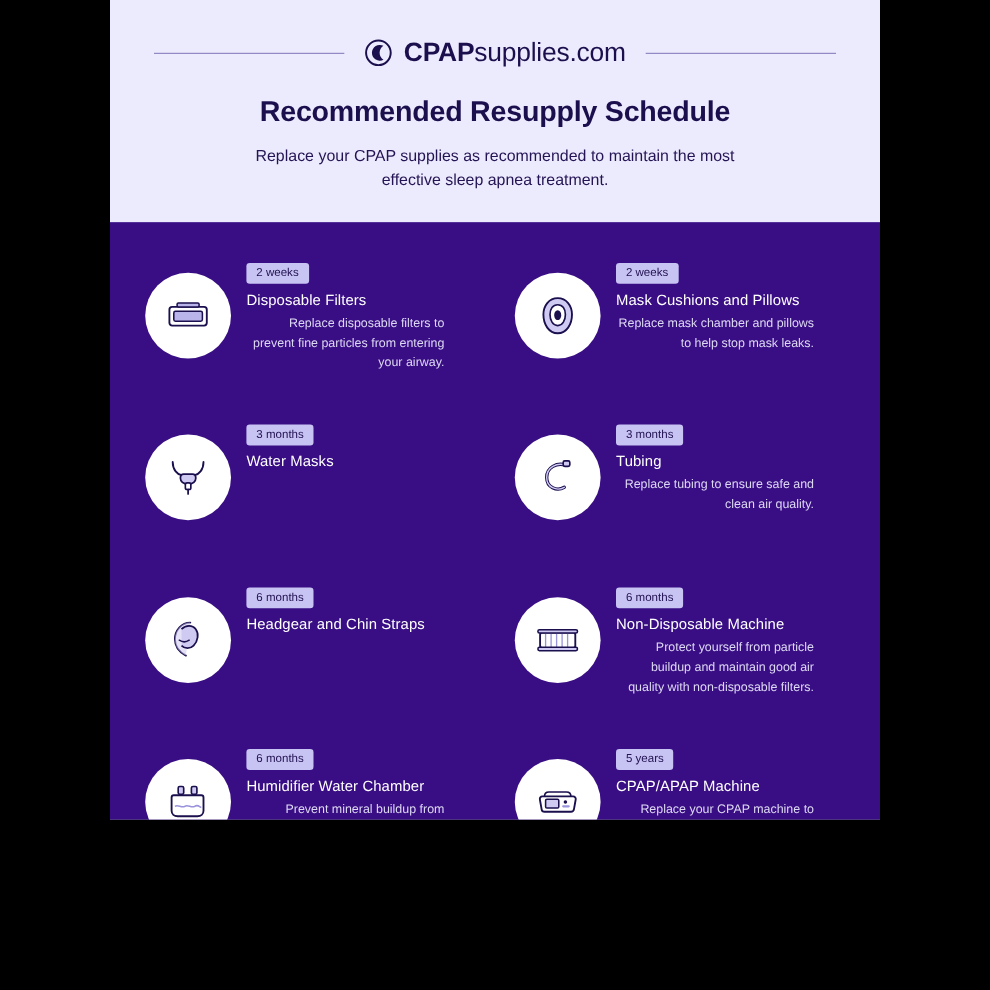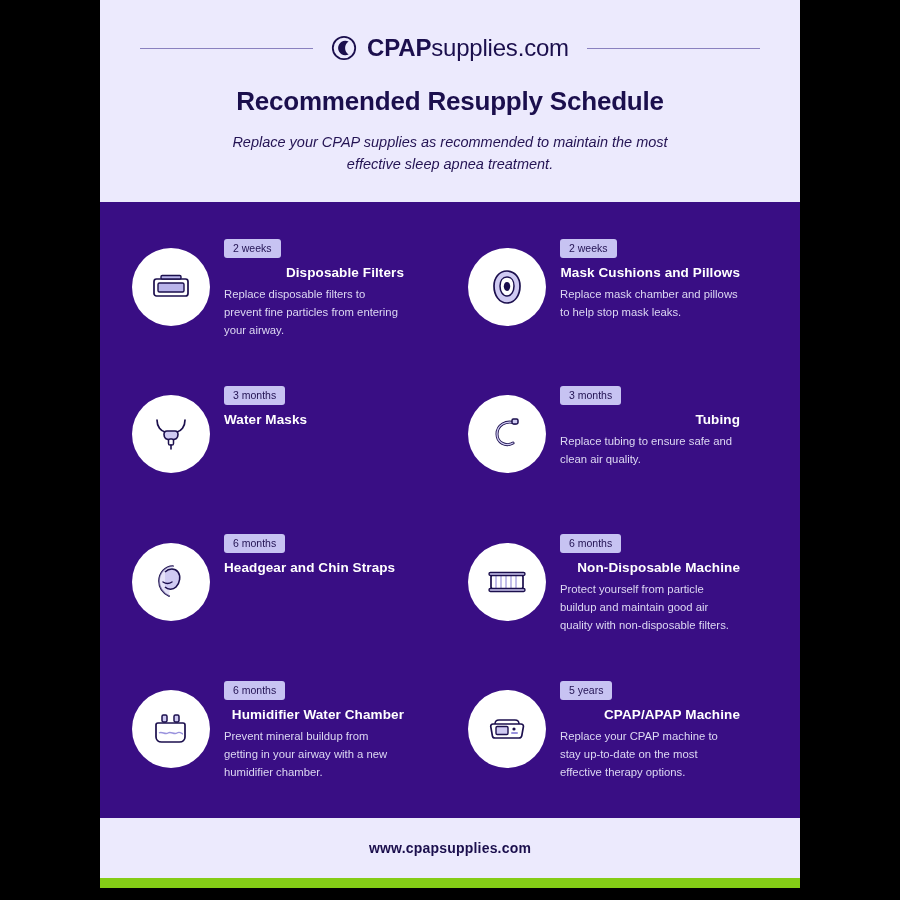--- a/index.html
+++ b/index.html
@@ -11,22 +11,22 @@
     width: 900px;
     height: 900px;
     overflow: hidden;
     font-family: "Liberation Sans", sans-serif;
   }
   .page {
     position: absolute;
     left: 100px;
     top: 0;
     width: 700px;
-    height: 888px;
-    background: #84cc16;
+    height: 745px;
+    background: #c4b5fd;
     overflow: hidden;
   }
 
   
   .header {
     background: #eceafd;
     padding: 34px 40px 26px 40px;
     box-sizing: border-box;
   }
   .brand-row {
@@ -69,21 +69,20 @@
     color: #1b0f4d;
     letter-spacing: -.2px;
   }
   p.subtitle {
     margin: 14px auto 0 auto;
     max-width: 480px;
     text-align: center;
     font-size: 14.5px;
     line-height: 1.55;
     color: #241454;
-    font-style: italic;
   }
 
   
   .body {
     background: #3a0f82;
     background: #390e84;
     padding: 36px 32px 26px 32px;
     box-sizing: border-box;
     height: 616px;
   }
@@ -120,32 +119,32 @@
     display: inline-block;
     background: #c7c3f2;
     color: #221252;
     font-size: 10.5px;
     padding: 3px 9px 4px 9px;
     border-radius: 3px;
     margin-bottom: 7px;
   }
   .item-title {
     font-size: 13.5px;
-    font-weight: bold;
+    font-weight: normal;
     color: #ffffff;
     margin: 0 0 6px 0;
     letter-spacing: .1px;
-    text-align: right;
   }
   .item-desc {
     font-size: 11.3px;
     line-height: 1.58;
     color: #ddd8f3;
     margin: 0;
     max-width: 180px;
+    text-align: right;
   }
 
   
   .footer {
     background: #eceafd;
     height: 60px;
     display: flex;
     align-items: center;
     justify-content: center;
   }

